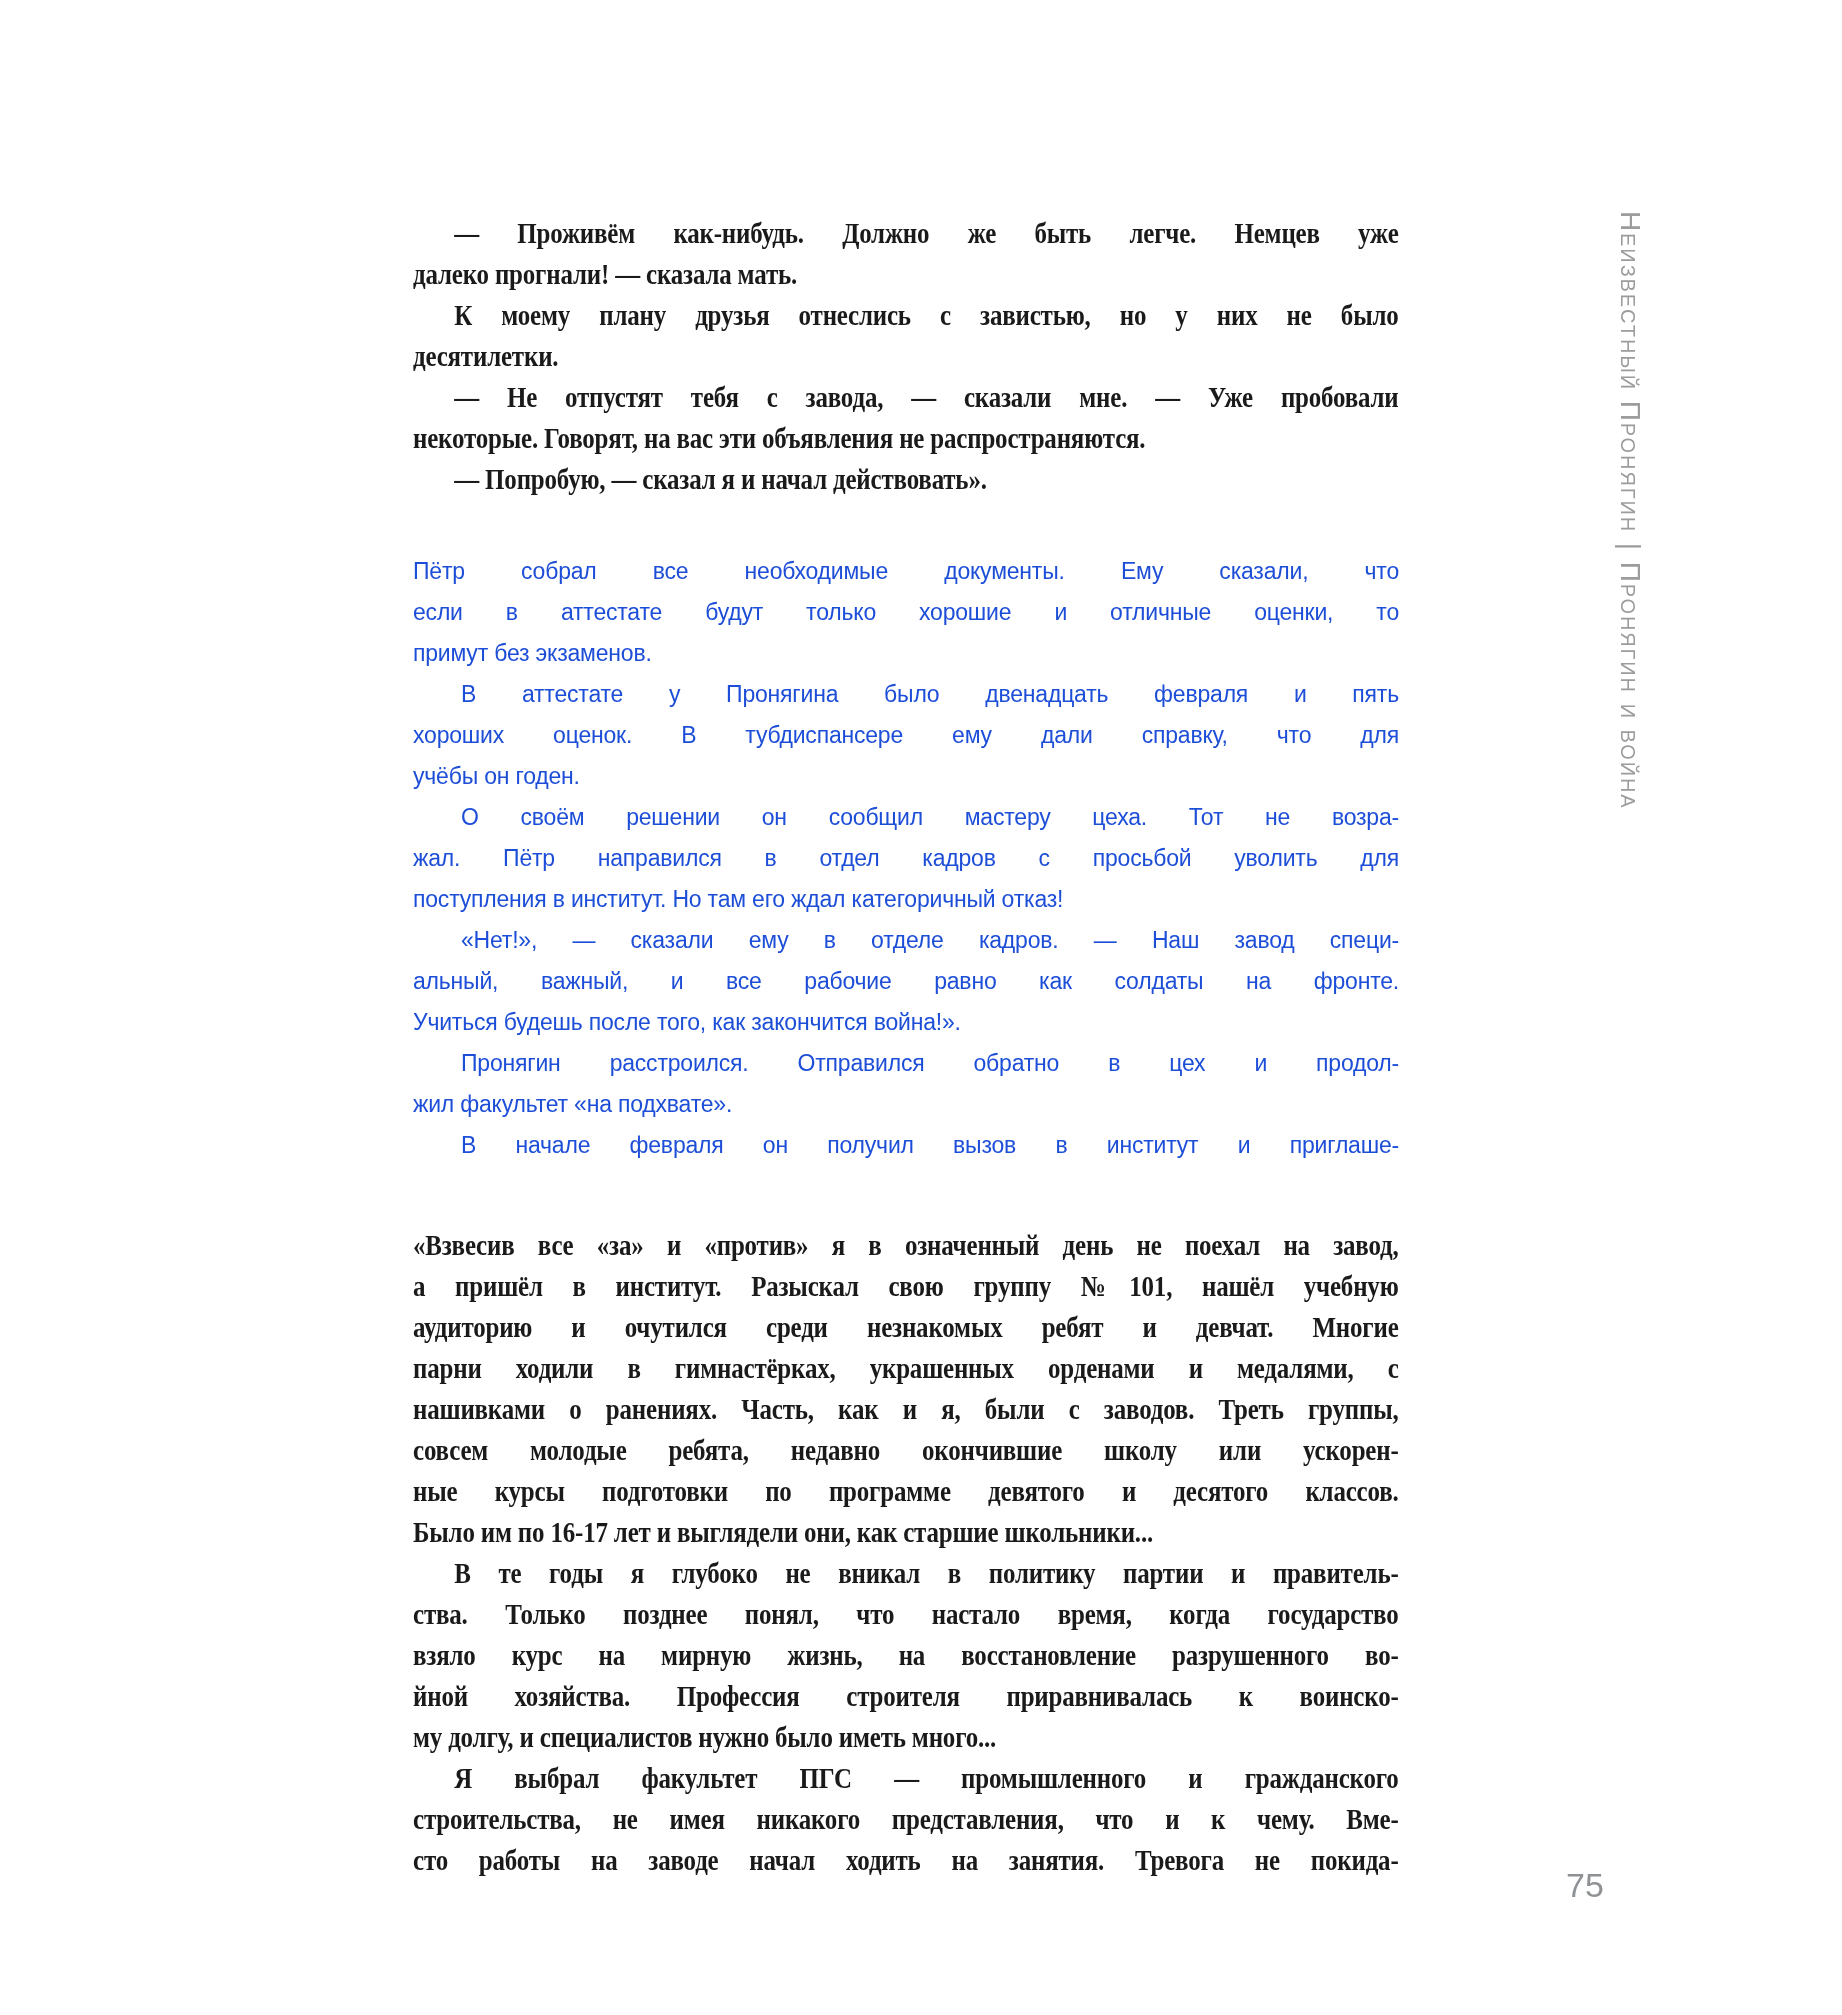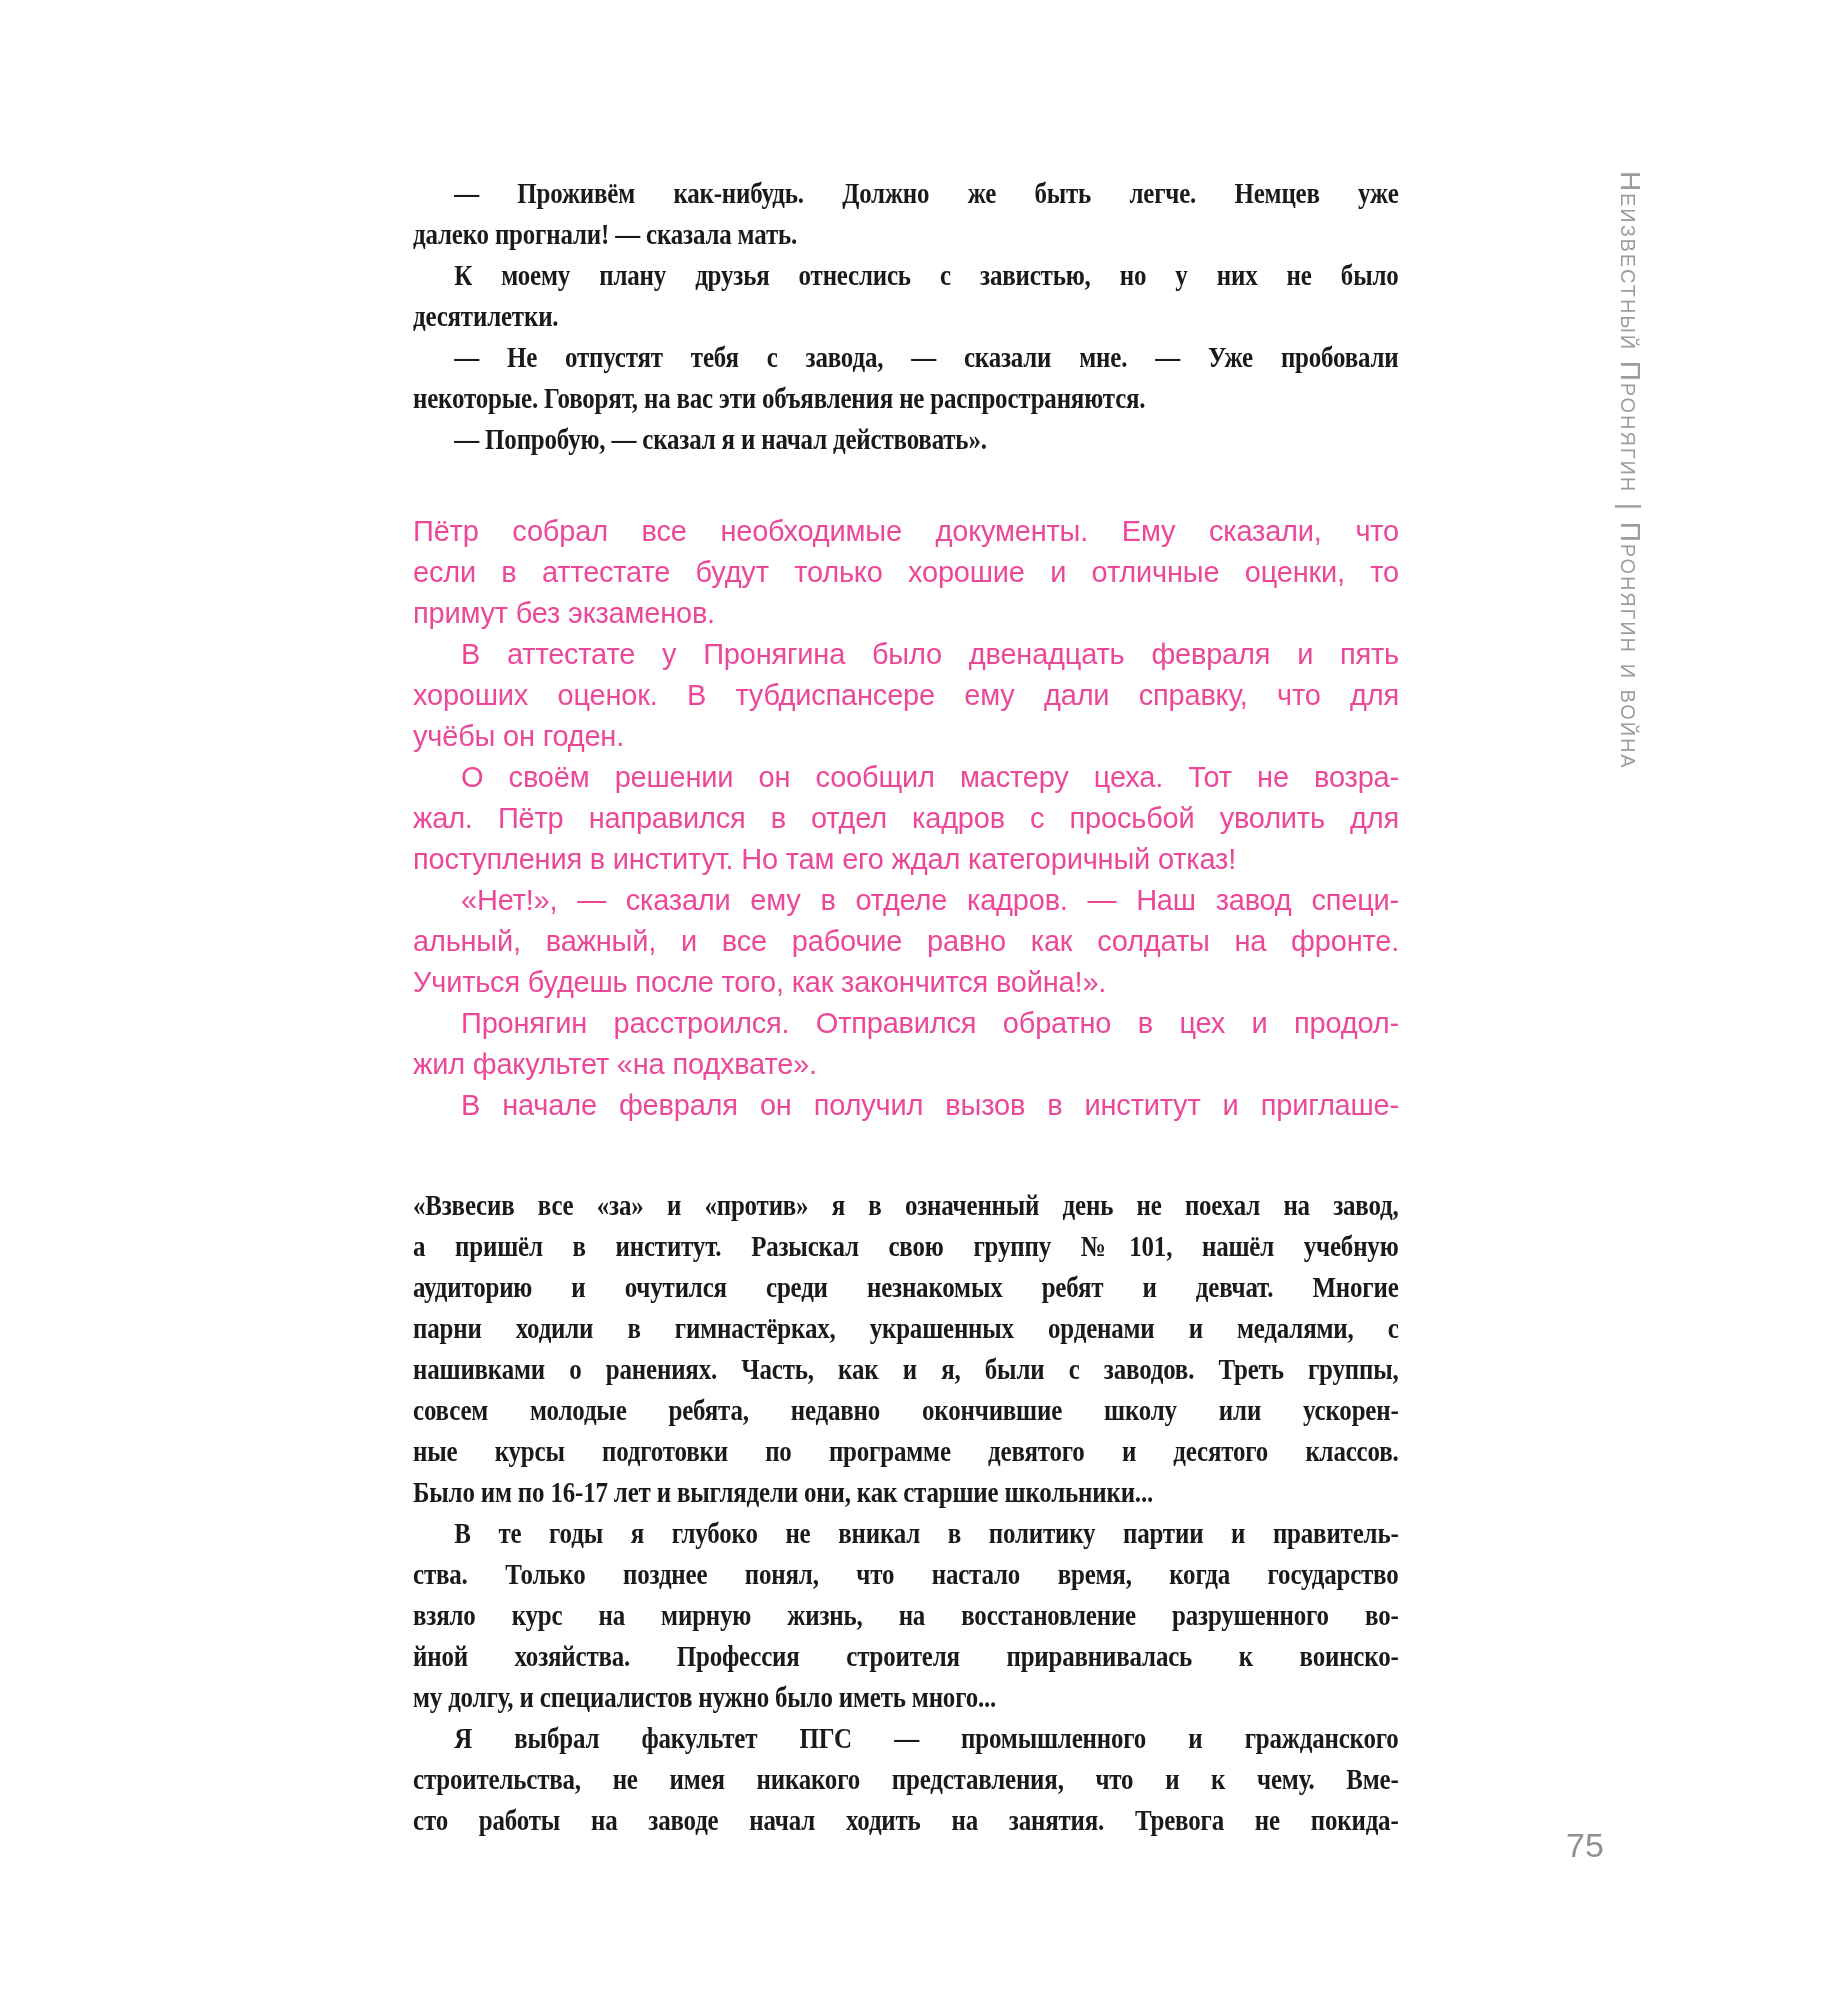--- a/index.html
+++ b/index.html
@@ -3,21 +3,21 @@
 <meta charset="utf-8">
 <style>
   html,body{margin:0;padding:0;}
   body{
     width:1843px;height:2015px;
     background:#ffffff;
     position:relative;
     overflow:hidden;
     font-family:"Liberation Serif", serif;
   }
-  .page{position:absolute;inset:0;}
+  .page{position:absolute;inset:0;margin-top:40px;}
   .text-column{
     position:absolute;
     left:413px;top:173px;
     width:986px;
   }
   .block{position:relative;}
   .block-serif{
     font-family:"Liberation Serif", serif;
     font-weight:bold;
     font-size:29px;
@@ -25,23 +25,23 @@
     color:#1a1a1a;
   }
   .block-serif .line{
     width:1146px;
     transform:scaleX(0.86);
     transform-origin:0 50%;
   }
   .block-sans{
     font-family:"Liberation Sans", sans-serif;
     font-weight:normal;
-    font-size:29px;
+    font-size:23px;
     letter-spacing:-0.2px;
-    color:#ec4899;
+    color:#1d4ed8;
     margin-top:51px;
   }
   .block-sans .line{width:986px;}
   .block-serif.block-continue{margin-top:59px;}
   .line{
     height:41px;
     line-height:41px;
     text-align:justify;
     text-align-last:justify;
     white-space:nowrap;

